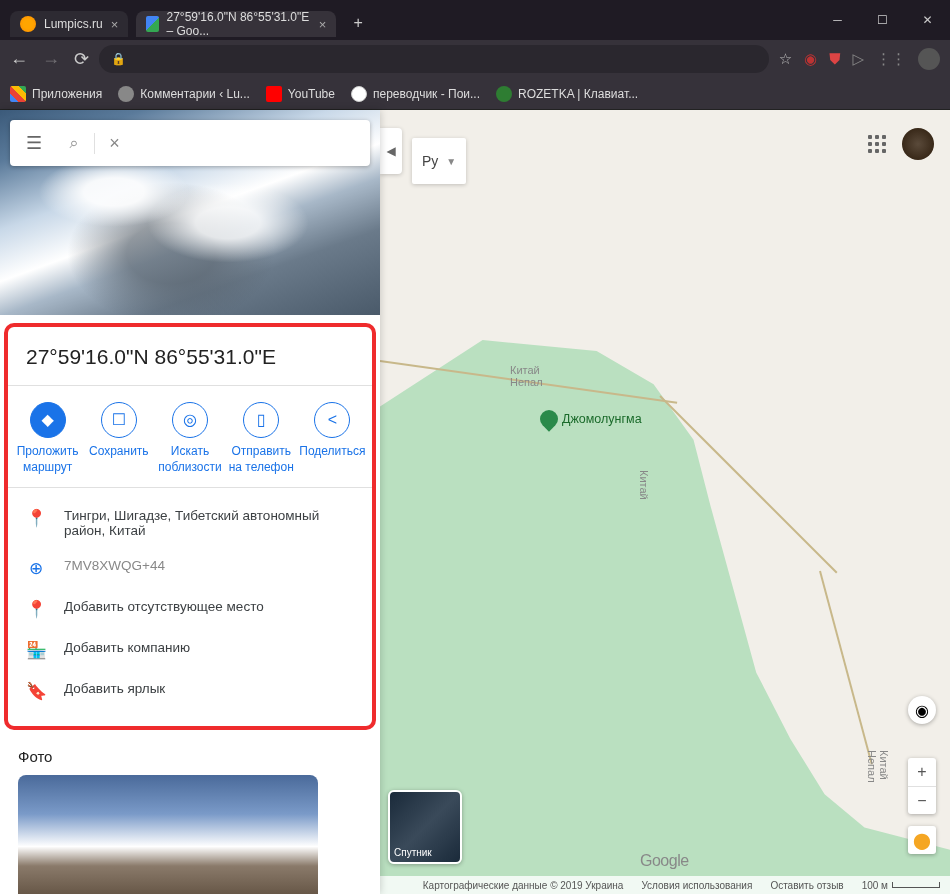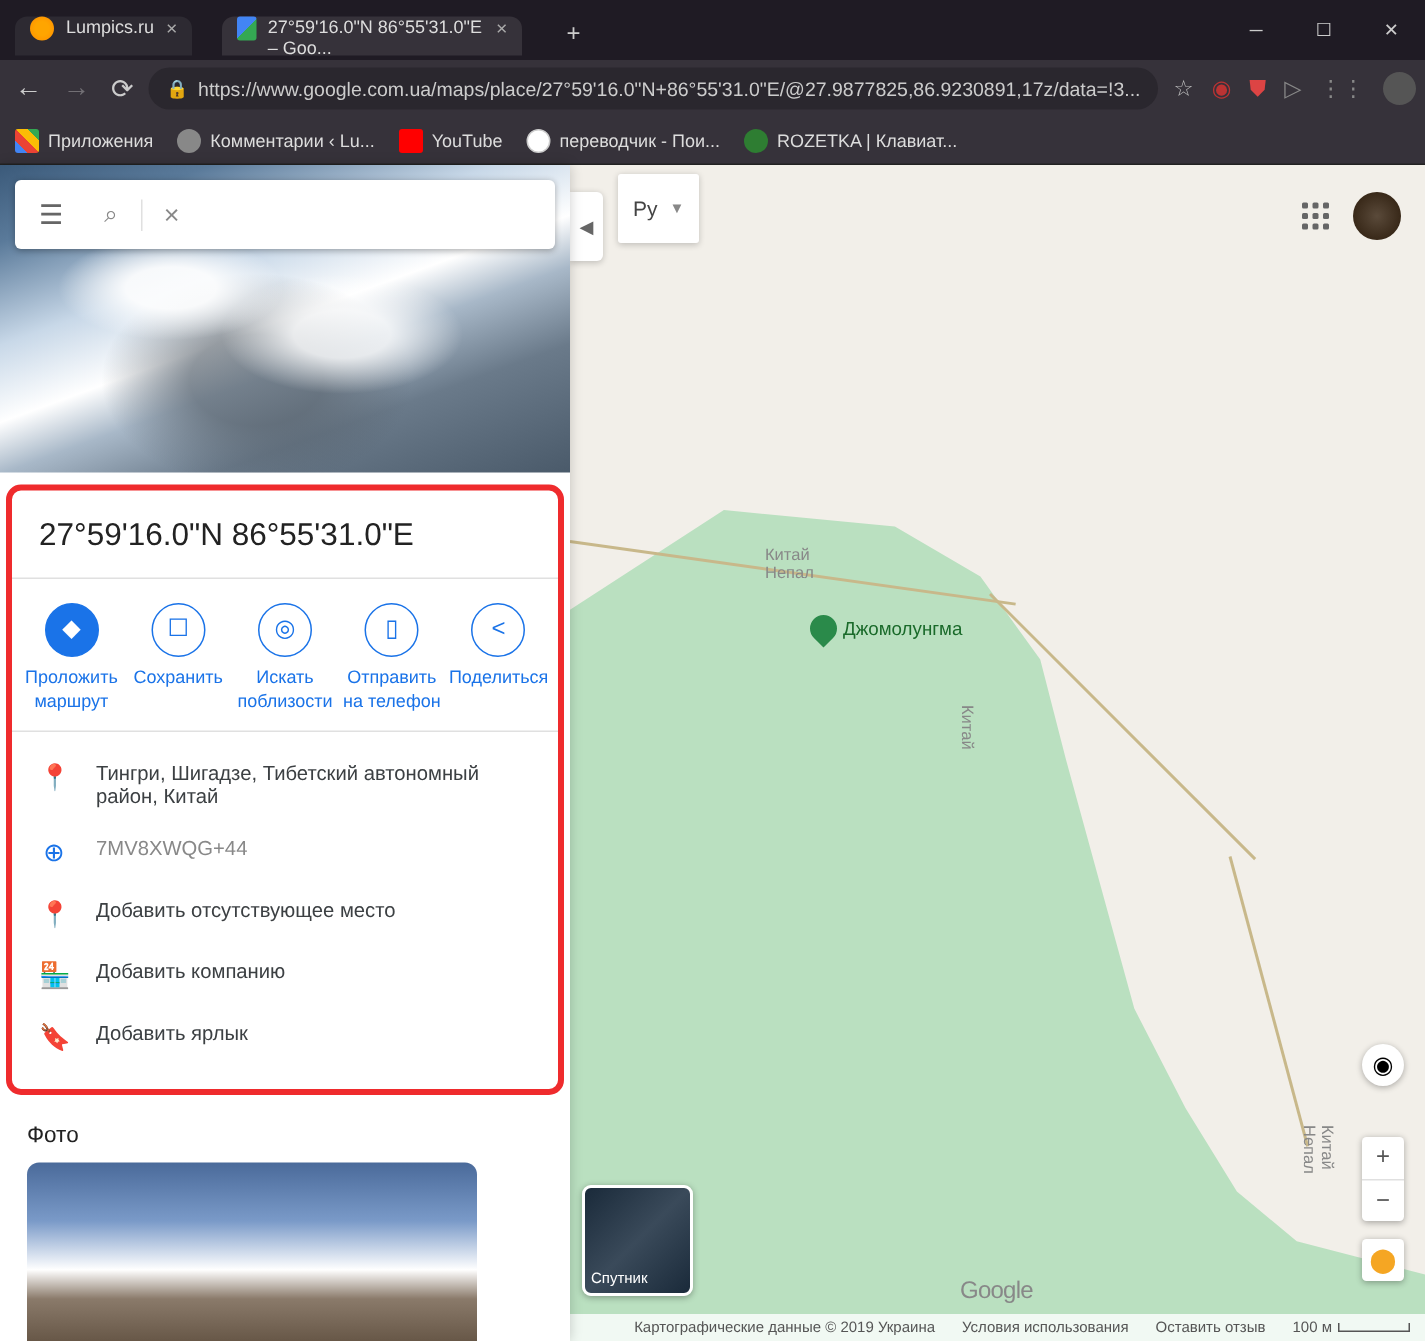--- a/index.html
+++ b/index.html
@@ -1,21 +1,21 @@
 <!DOCTYPE html>
 <html><head>
 <meta charset="utf-8">
 <style>
 * { box-sizing: border-box; margin: 0; padding: 0; font-family: Arial, sans-serif; }
 body { width: 950px; height: 894px; overflow: hidden; background: #fff; }
 
 
 .titlebar { background: #1f1b24; height: 40px; display: flex; align-items: center; padding: 0 0 0 10px; color: #ccc; }
 .tabs { display: flex; gap: 0; height: 34px; align-items: flex-end; flex: 1; }
-.tab { background: #2d2a32; height: 26px; display: flex; padding: 0 10px; font-size: 12px; gap: 8px; color: #ddd; border-radius: 8px 8px 0 0; margin-right: 20px; max-width: 200px; }
+.tab { background: #2d2a32; height: 26px; display: flex; align-items: center; padding: 0 10px; font-size: 12px; gap: 8px; color: #ddd; border-radius: 8px 8px 0 0; margin-right: 8px; max-width: 200px; }
 .tab.active { background: #36323a; }
 .tab .favicon { width: 16px; height: 16px; border-radius: 2px; }
 .tab .favicon.orange { background: radial-gradient(circle, #ffa500 40%, #ff8c00 100%); border-radius: 50%; }
 .tab .favicon.gmap { background: linear-gradient(135deg, #4285f4 0 50%, #34a853 50% 100%); }
 .tab .close-x { font-size: 13px; color: #aaa; cursor: pointer; }
 .newtab { width: 28px; height: 28px; display: flex; align-items: center; justify-content: center; color: #ccc; font-size: 16px; cursor: pointer; }
 .winctrl { display: flex; gap: 0; }
 .winctrl div { width: 45px; height: 30px; display: flex; align-items: center; justify-content: center; color: #ccc; font-size: 12px; cursor: pointer; }
 
 .addrbar { background: #36323a; height: 38px; display: flex; align-items: center; padding: 0 10px; gap: 10px; }
@@ -72,21 +72,21 @@
 .row.gray .rtext { color: #888; }
 .row .rtext .pfx { color:#888; }
 
 .photosec { padding: 10px 18px 18px 18px; }
 .photosec h3 { font-size: 15px; font-weight: 400; color: #222; margin-bottom: 10px; }
 .photocard { width: 300px; height: 130px; border-radius: 8px; background: linear-gradient(180deg,#4a6a9a 0%,#7a9ac8 30%,#fff 55%,#8a7a6a 70%,#5a4a3a 100%); position: relative; overflow: hidden; cursor:pointer; }
 
 
 .maparea { flex: 1; position: relative; background: #f2efe9; }
 .collapse { position: absolute; left: 0; top: 18px; width: 22px; height: 46px; background: #fff; border-radius: 0 4px 4px 0; box-shadow: 0 1px 4px rgba(0,0,0,.2); display: flex; align-items: center; justify-content: center; color: #666; cursor: pointer; font-size:12px; }
-.langbox { position: absolute; left: 32px; top: 6px; height: 46px; background: #fff; box-shadow: 0 1px 4px rgba(0,0,0,.2); display: flex; align-items: center; padding: 0 10px; font-size: 14px; color: #444; cursor:pointer; border-radius:2px; gap:8px; }
+.langbox { position: absolute; left: 32px; top: 28px; height: 46px; background: #fff; box-shadow: 0 1px 4px rgba(0,0,0,.2); display: flex; align-items: center; padding: 0 10px; font-size: 14px; color: #444; cursor:pointer; border-radius:2px; gap:8px; }
 .topright { position: absolute; right: 16px; top: 18px; display: flex; gap: 16px; align-items: center; }
 .appsicon { width: 18px; height: 18px; display:grid; grid-template-columns:repeat(3,4px); grid-template-rows:repeat(3,4px); gap:3px; cursor:pointer; }
 .appsicon i { background:#666; border-radius:1px; }
 .topright .avatar { width: 32px; height: 32px; border-radius: 50%; background: radial-gradient(circle,#5a4a3a,#2a1a0a); cursor:pointer; }
 
 .mapland { position: absolute; left: 0; top: 230px; right: 0; bottom:0; background: #bae0c0; clip-path: polygon(0 12%, 18% 0, 38% 2%, 48% 8%, 55% 18%, 58% 30%, 62% 45%, 66% 60%, 72% 72%, 78% 82%, 85% 88%, 100% 92%, 100% 100%, 0 100%); }
 .road { position:absolute; border-top: 2px solid #c8b88a; }
 .r1 { left:0; top:250px; width:300px; transform:rotate(8deg); transform-origin:left; }
 .r2 { left:280px; top:285px; width:250px; transform:rotate(45deg); transform-origin:left; }
 .r3 { left:440px; top:460px; width:200px; transform:rotate(75deg); transform-origin:left; }
@@ -143,21 +143,20 @@
 </div>
 
 <div class="addrbar">
   <div class="navbtns">
     <span>←</span>
     <span style="opacity:.4">→</span>
     <span>⟳</span>
   </div>
   <div class="urlbox">
     <span class="lock">🔒</span>
-    <span>https://www.google.com.ua/maps/place/27°59'16.0"N+86°55'31.0"E/@27.9877825,86.9230891,17z/data=!3...</span>
   </div>
   <div class="exticons">
     <span>☆</span>
     <span style="color:#b33">◉</span>
     <span style="color:#d44">⛊</span>
     <span style="color:#888">▷</span>
     <span style="color:#888">⋮⋮</span>
     <span class="avatar"></span>
 
   </div>

